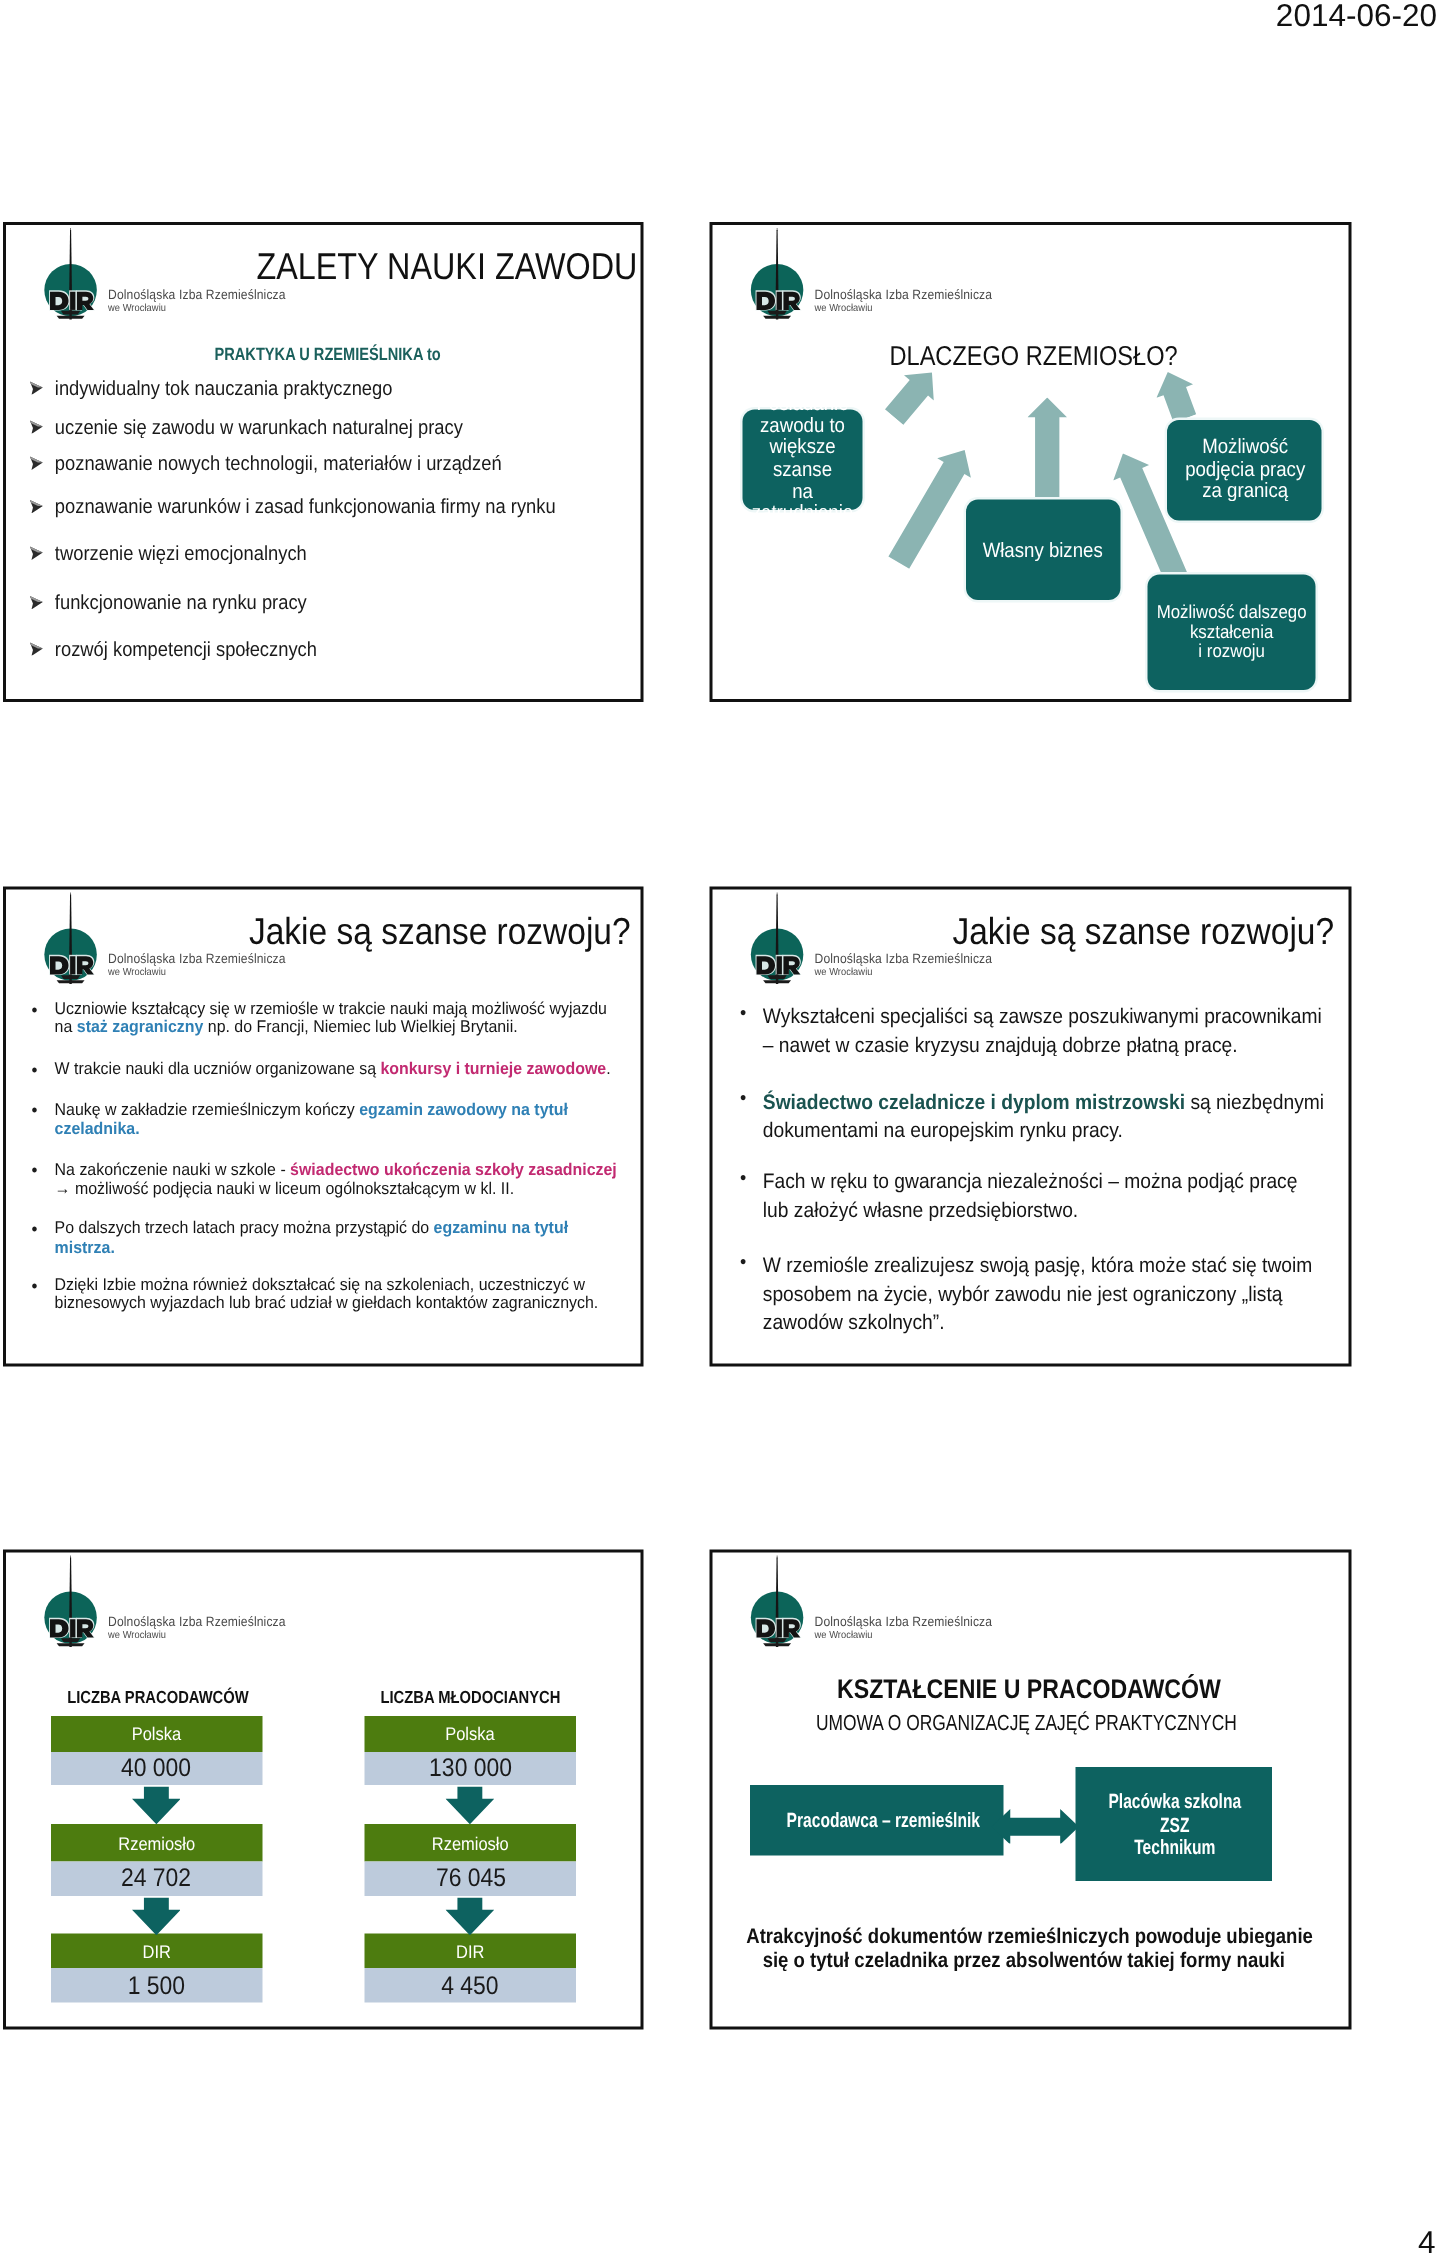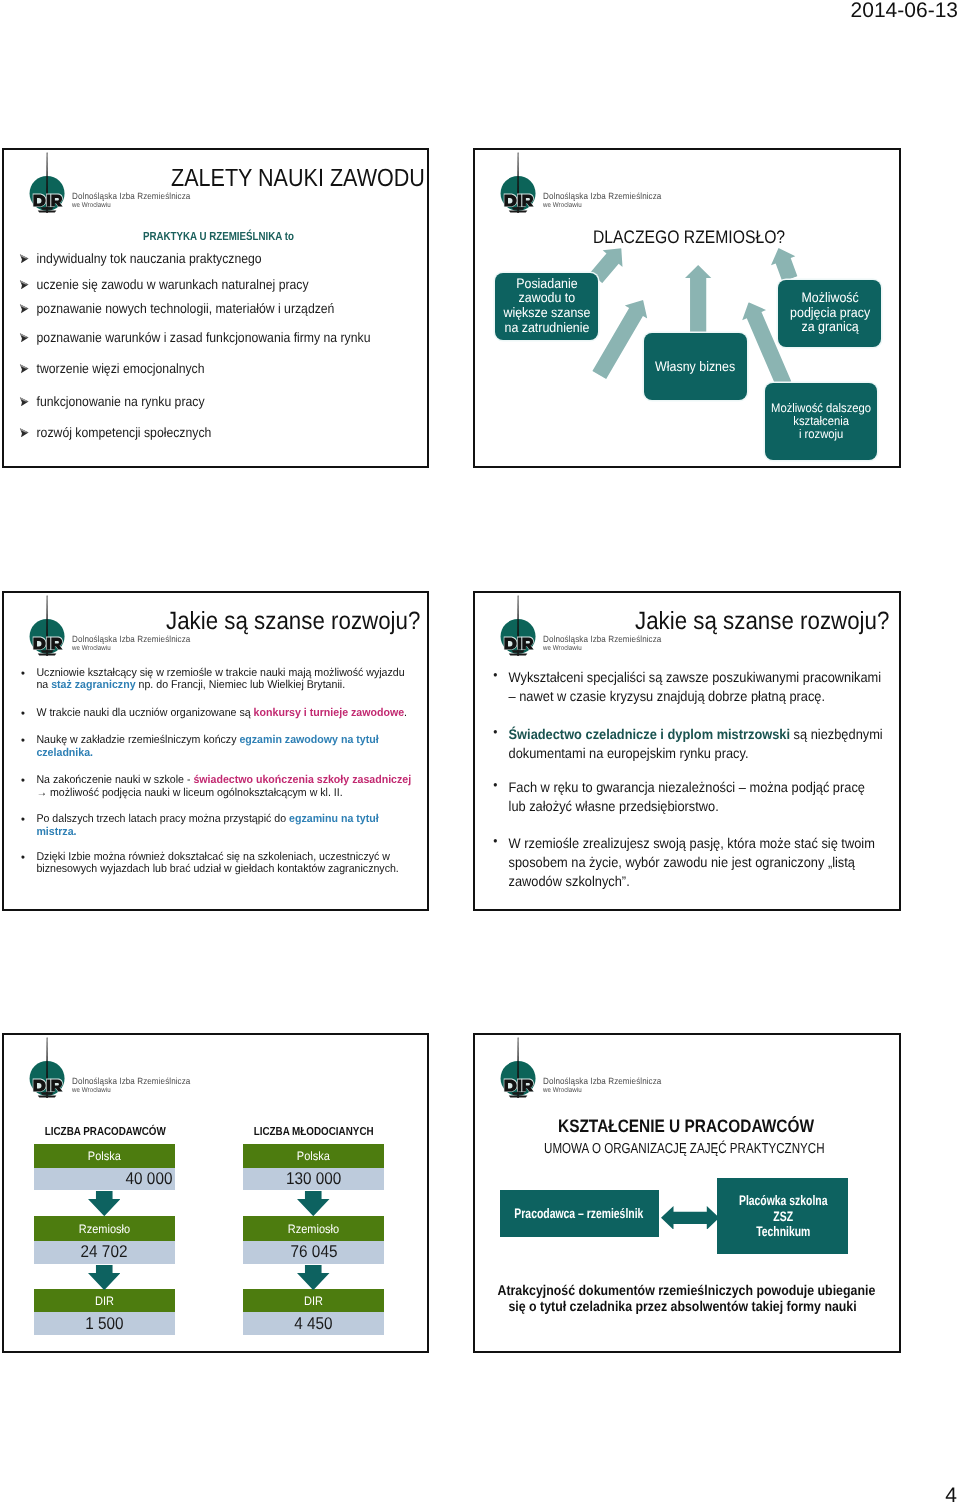--- a/index.html
+++ b/index.html
@@ -54,21 +54,21 @@
 .s6-sub{position:absolute;font-size:14.5px;color:#111;white-space:nowrap;transform:scaleX(0.80);transform-origin:left top;}
 .s6-box{position:absolute;background:#0d6260;color:#fff;font-weight:bold;font-size:13.7px;display:flex;align-items:center;justify-content:center;text-align:center;line-height:1.10;}
 .s6-box>span,.s6-box>div{display:inline-block;transform:scaleX(0.76);white-space:nowrap;}
 .s6-foot{position:absolute;font-size:14.1px;font-weight:bold;color:#111;text-align:center;white-space:nowrap;line-height:1;}
 .s6-foot>span{display:inline-block;transform:scaleX(0.877);}
 .s6-dblarrow{position:absolute;}
 </style>
 </head>
 <body>
 
-<div class="page-date">2014-06-13</div>
+<div class="page-date">2014-06-20</div>
 <div class="page-num">4</div>
 <div class="slide" style="left:2px;top:148px;width:427px;height:320px;">
 <div class="logo" style="left:26.6px;top:2.4px;width:168.0px;height:61.0px;">
 <span class="mark" style="left:0px;top:0px;">
         <svg width="32.11" height="61.00" viewBox="0 0 100 190" style="display:block;overflow:visible">
 <circle cx="50" cy="129" r="54.5" fill="#0c6459"></circle>
 <path d="M48.9 4 L51.1 4 L53.4 175 L46.6 175 Z" fill="#151515"></path>
 <rect x="49.4" y="0" width="1.2" height="6" fill="#1a1a1a"></rect>
 <g fill="#e9f3f2" opacity="0.92">
 <path d="M5.3 129.4 h20.6 c13.4 0 22.2 8.3 22.2 20.9 c0 12.5 -8.8 20.8 -22.2 20.8 h-20.6 z"></path>
@@ -157,21 +157,21 @@
     </svg>
 <svg class="s2-arrow" style="left:210.45px;top:114.90px;transform:rotate(0.00deg);transform-origin:13.15px 70.60px;" width="26.30" height="70.60" viewBox="0 0 26.30 70.60">
       <polygon points="13.15,0 26.30,13.10 21.25,13.10 21.25,70.60 5.05,70.60 5.05,13.10 0,13.10" fill="#8bb4b2"></polygon>
     </svg>
 <svg class="s2-arrow" style="left:296.00px;top:145.32px;transform:rotate(-23.25deg);transform-origin:13.00px 89.68px;" width="26.00" height="89.68" viewBox="0 0 26.00 89.68">
       <polygon points="13.00,0 26.00,14.00 21.00,14.00 21.00,89.68 5.00,89.68 5.00,14.00 0,14.00" fill="#8bb4b2"></polygon>
     </svg>
 <svg class="s2-arrow" style="left:302.00px;top:96.34px;transform:rotate(-20.29deg);transform-origin:13.00px 33.16px;" width="26.00" height="33.16" viewBox="0 0 26.00 33.16">
       <polygon points="13.00,0 26.00,13.50 21.00,13.50 21.00,33.16 5.00,33.16 5.00,13.50 0,13.50" fill="#8bb4b2"></polygon>
     </svg>
-<div class="tealbox" style="left:20.0px;top:122.5px;width:103px;height:67.0px;font-size:13.7px;">
+<div class="tealbox" style="left:20.0px;top:122.5px;width:80px;height:67.0px;font-size:13.7px;">
       <div>
         <span style="display:block">Posiadanie</span>
         <span style="display:block">zawodu to</span>
         <span style="display:block">większe szanse</span>
         <span style="display:block">na zatrudnienie</span>
       </div>
     </div>
 <div class="tealbox" style="left:168.5px;top:183.4px;width:103.0px;height:67.0px;font-size:13.7px;">
       <div>
         <span style="display:block">Własny  biznes</span>
@@ -324,21 +324,21 @@
 </g>
 </svg>
       </span>
 <span class="org org1" style="left:41.0px;top:38.6px;font-size:9.00px;transform:scaleX(0.897);">Dolnośląska Izba Rzemieślnicza</span>
 <span class="org org2" style="left:41.5px;top:50.0px;font-size:6.90px;transform:scaleX(0.90);">we Wrocławiu</span>
 </div>
 <div class="s5-head" style="left:29.6px;top:90.0px;width:141.0px;"><span>LICZBA PRACODAWCÓW</span></div>
 <div class="s5-tealcell" style="left:29.6px;top:109.4px;width:141.0px;height:24.0px;">
       <span>Polska</span>
     </div>
-<div class="s5-greycell" style="left:29.6px;top:133.4px;width:141.0px;height:22.1px;justify-content:flex-end;">
+<div class="s5-greycell" style="left:29.6px;top:133.4px;width:141.0px;height:22.1px;">
       <span>40 000</span>
     </div>
 <div class="s5-tealcell" style="left:29.6px;top:181.4px;width:141.0px;height:24.6px;">
       <span>Rzemiosło</span>
     </div>
 <div class="s5-greycell" style="left:29.6px;top:206.0px;width:141.0px;height:22.9px;text-align:center;">
       <span>24 702</span>
     </div>
 <div class="s5-tealcell" style="left:29.6px;top:254.4px;width:141.0px;height:22.8px;">
       <span>DIR</span>
@@ -400,21 +400,21 @@
 <rect x="47.5" y="170" width="5.0" height="20"></rect>
 <path d="M21 182 h58 l-5.0 6.5 h-48 z"></path>
 </g>
 </svg>
       </span>
 <span class="org org1" style="left:41.0px;top:38.6px;font-size:9.00px;transform:scaleX(0.897);">Dolnośląska Izba Rzemieślnicza</span>
 <span class="org org2" style="left:41.5px;top:50.0px;font-size:6.90px;transform:scaleX(0.90);">we Wrocławiu</span>
 </div>
 <div class="s6-title" style="left:82.5px;top:81px;">KSZTAŁCENIE U PRACODAWCÓW</div>
 <div class="s6-sub" style="left:68.5px;top:106px;">UMOWA O ORGANIZACJĘ ZAJĘĆ PRAKTYCZNYCH</div>
-<div class="s6-box" style="left:24.7px;top:155.0px;width:159.1px;height:46.9px;">
+<div class="s6-box" style="left:24.7px;top:155.0px;width:159.1px;height:46.9px;padding-left:10px;">
       <span>Pracodawca – rzemieślnik</span>
     </div>
 <div class="s6-box" style="left:242.4px;top:142.9px;width:131.1px;height:76.4px;">
       <div>
         <span style="display:block">Placówka szkolna</span>
         <span style="display:block">ZSZ</span>
         <span style="display:block">Technikum</span>
       </div>
     </div>
 <svg class="s6-dblarrow" style="left:185.8px;top:170.8px;" width="58.3" height="23.7" viewBox="0 0 58.3 23.7">

